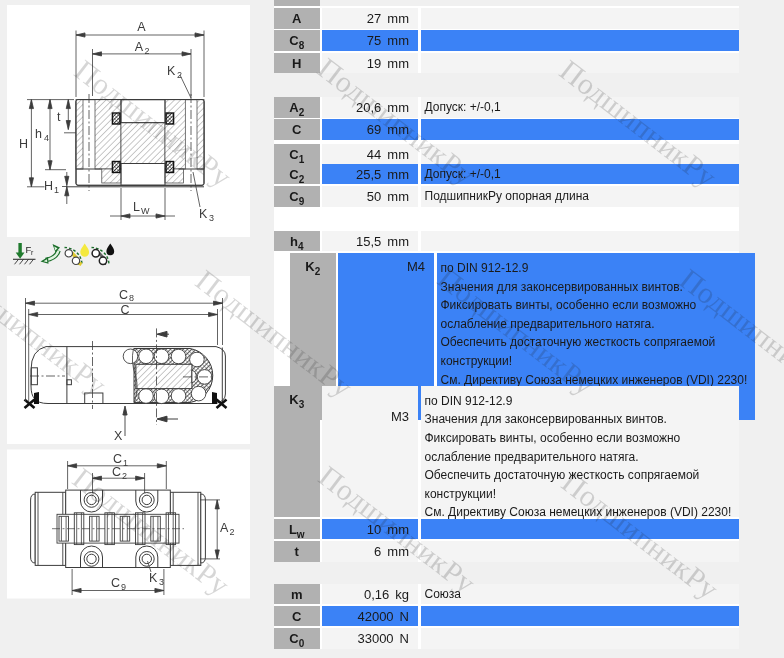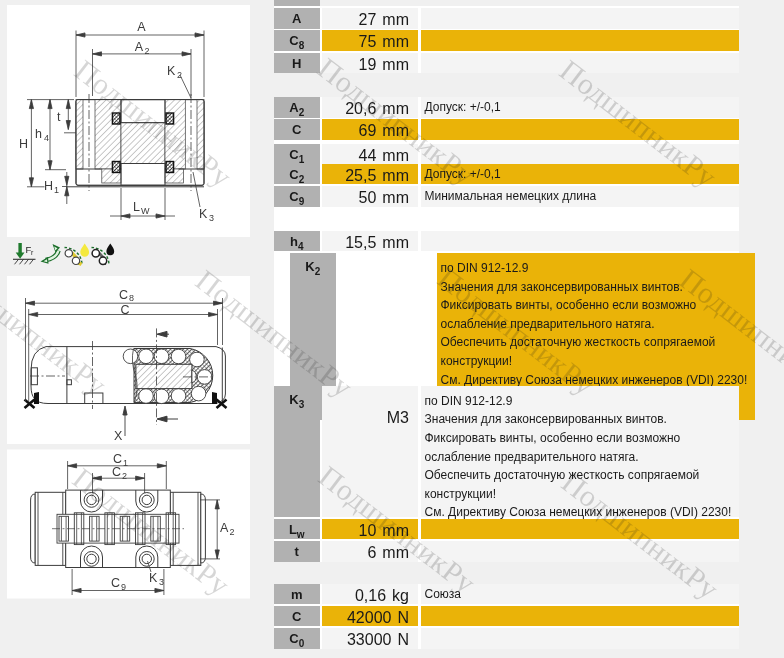--- a/index.html
+++ b/index.html
@@ -4,27 +4,27 @@
 <style>
   html,body{margin:0;padding:0;}
   body{width:784px;height:658px;background:#f0f0f0;position:relative;overflow:hidden;
        font-family:"Liberation Sans", sans-serif;}
   .abs{position:absolute;}
   .row{position:absolute;height:20.5px;}
   .lab{position:absolute;left:0;top:0;width:46.5px;height:100%;background:#b1b1b1;
        font-weight:bold;font-size:13px;color:#1a1a1a;text-align:center;}
   .lab .in{position:absolute;left:0;right:0;top:3px;}
   .val{position:absolute;left:48px;top:0;width:87.5px;height:100%;text-align:right;
-       font-size:16px;color:#1a1a1a;padding-right:9px;}
+       font-size:13px;color:#1a1a1a;padding-right:9px;}
   .val .in{position:absolute;right:9px;top:3px;white-space:nowrap;width:200px;right:9px;text-align:right;}
   .des{position:absolute;left:147.5px;top:0;width:313px;height:100%;
        font-size:12px;color:#1a1a1a;padding-left:4.5px;}
   .des .in{position:absolute;left:3.5px;top:3px;white-space:nowrap;}
   .lt{background:#f4f4f4;}
-  .dk{background:#eab308;}
+  .dk{background:#3b82f6;}
   sub{font-size:10px;}
   .sp{display:inline-block;width:6px;}
   .wm{position:absolute;font-family:"Liberation Serif", serif;font-size:30px;
       color:rgba(30,30,30,0.18);transform-origin:0 0;transform:rotate(37.5deg);
       letter-spacing:0.3px;white-space:nowrap;pointer-events:none;z-index:50;}
 </style>
 </head>
 <body>
 
 <svg class="abs" style="left:0;top:0;z-index:2" width="784" height="658" viewBox="0 0 784 658">
@@ -481,38 +481,41 @@
   </div>
 
   <div class="row" style="left:0;top:89.2px;width:465.5px">
     <div class="lab">
         <div class="in">C<sub>9</sub></div>
       </div>
     <div class="val lt">
         <div class="in">50<span class="sp"></span>mm</div>
       </div>
     <div class="des lt">
-        <div class="in">Минимальная немецких длина</div>
+        <div class="in">ПодшипникРу опорная длина</div>
       </div>
   </div>
 
 
   <div class="row" style="left:0;top:133.8px;width:465.5px">
     <div class="lab">
         <div class="in">h<sub>4</sub></div>
       </div>
     <div class="val lt">
         <div class="in">15,5<span class="sp"></span>mm</div>
       </div>
     <div class="des lt"></div>
   </div>
 
   <div class="row" style="left:16px;top:156.1px;width:465.5px;height:167px">
     <div class="lab">
         <div class="in" style="top:6px">K<sub>2</sub></div>
+      </div>
+    <div class="val dk">
+        <div class="in" style="top:6px">M4</div>
       </div>
     <div class="des dk">
         <div class="in" style="top:6px;line-height:18.6px">по DIN 912-12.9<br>Значения для законсервированных винтов.<br>Фиксировать винты, особенно если возможно<br>ослабление предварительного натяга.<br>Обеспечить достаточную жесткость сопрягаемой<br>конструкции!<br>См. Директиву Союза немецких инженеров (VDI) 2230!</div>
       </div>
   </div>
 
   <div class="row" style="left:0;top:288.9px;width:465.5px;height:130.7px">
     <div class="lab">
         <div class="in" style="top:6px">K<sub>3</sub></div>
       </div>

